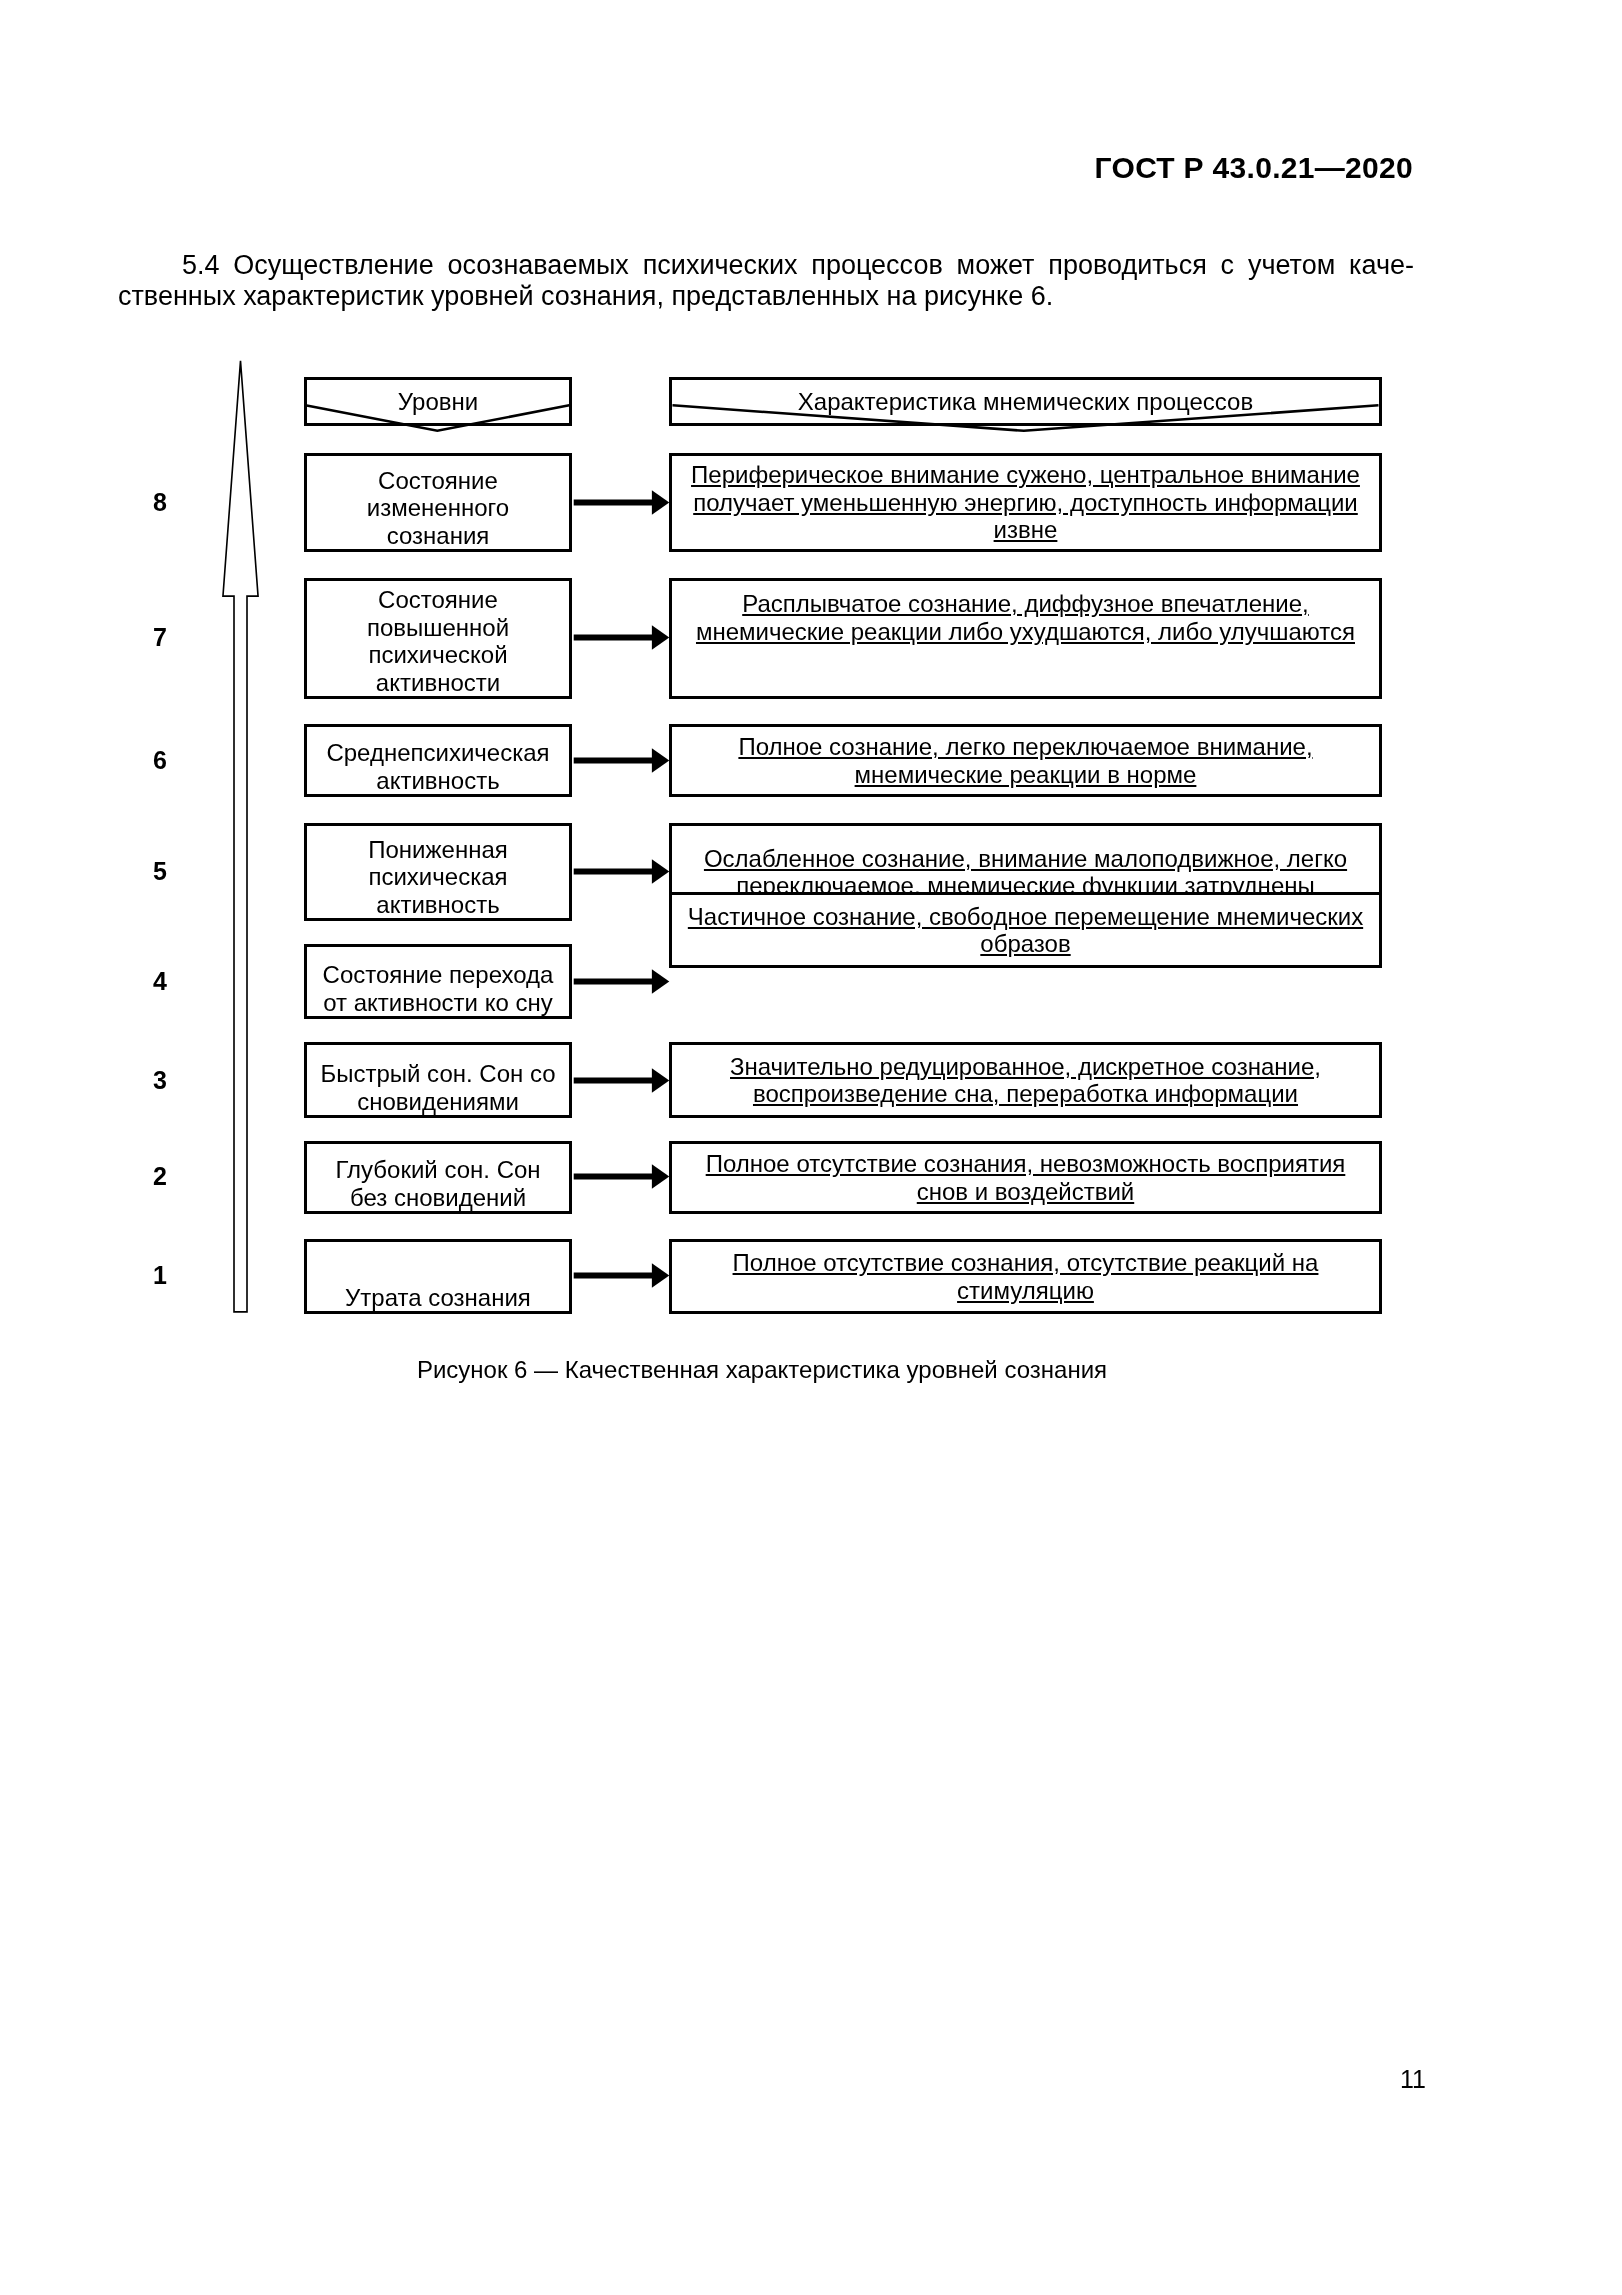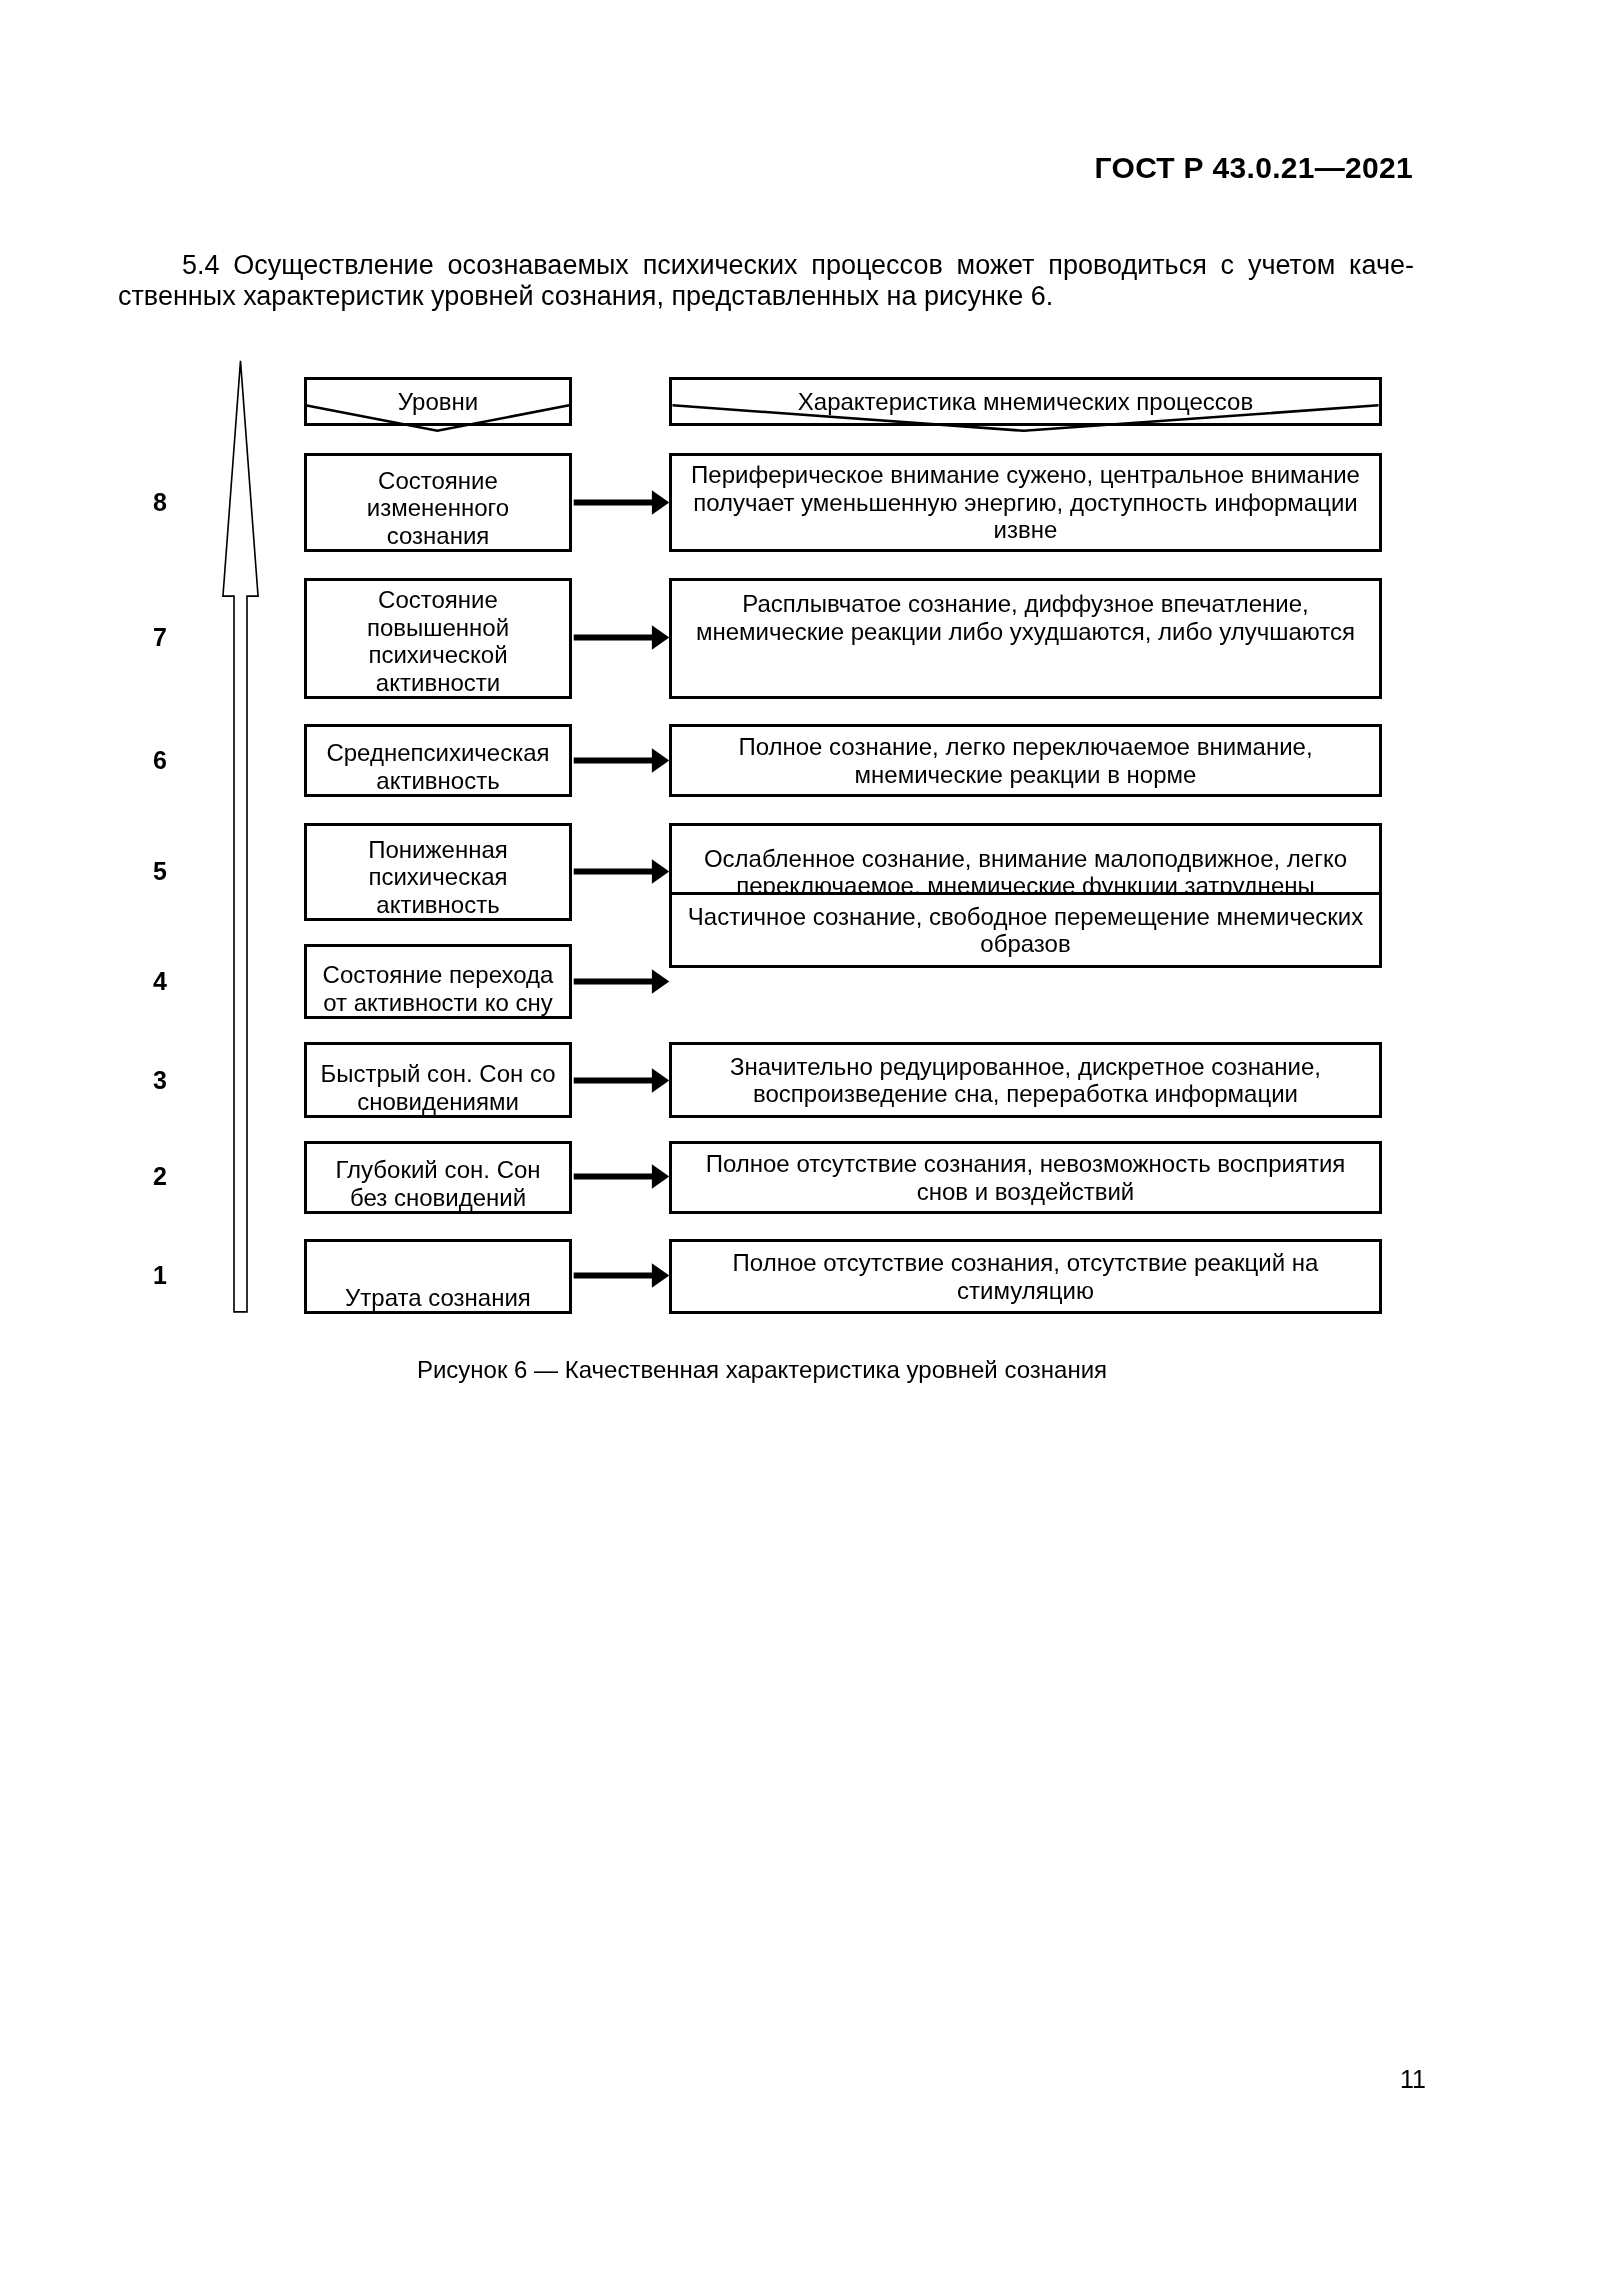--- a/index.html
+++ b/index.html
@@ -43,21 +43,21 @@
     display: flex; align-items: center; justify-content: center;
     text-align: center;
     font-size: 24px; line-height: 27.5px;
     white-space: pre-line;
   }
   .hdr-box { top: 355px; height: 49px; margin-top: 22px; }
   .hdr-left  { left: 304px;  width: 268px; }
   .hdr-right { left: 669px; width: 713px; }
 
   .col-left  { left: 304px;  width: 268px; align-items: flex-end; }
-  .col-right { left: 669px; width: 713px; }
+  .col-right { left: 669px; width: 713px; text-decoration: underline; }
 
   .top-align { align-items: flex-start; padding-top: 9.2px; }
 
   .lvl {
     position: absolute;
     left: 124px; width: 72px; height: 31px;
     text-align: center;
     font-size: 25px; font-weight: 700; line-height: 31px;
   }
   .svg-abs { position: absolute; }
@@ -72,21 +72,21 @@
     top: 2065px; left: 111px; width: 1315px;
     text-align: right;
     font-size: 25px;
   }
 </style>
 </head>
 <body>
 
 <div class="page">
 
-  <div class="doc-header">ГОСТ Р 43.0.21—2021</div>
+  <div class="doc-header">ГОСТ Р 43.0.21—2020</div>
 
   <div class="para">
     <div class="para-line-1">5.4 Осуществление осознаваемых психических процессов может проводиться с учетом каче-</div>
     <div class="para-line-2">ственных характеристик уровней сознания, представленных на рисунке 6.</div>
   </div>
 
   <div class="figure">
 
     <svg class="svg-abs" style="left:221px; top:357px;" width="39" height="960" viewBox="0 0 60 1467">
       <polygon points="30,1 57,363 40,363 40,1464 20,1464 20,363 3,363" fill="#ffffff" stroke="#000000" stroke-width="2.5"></polygon>

